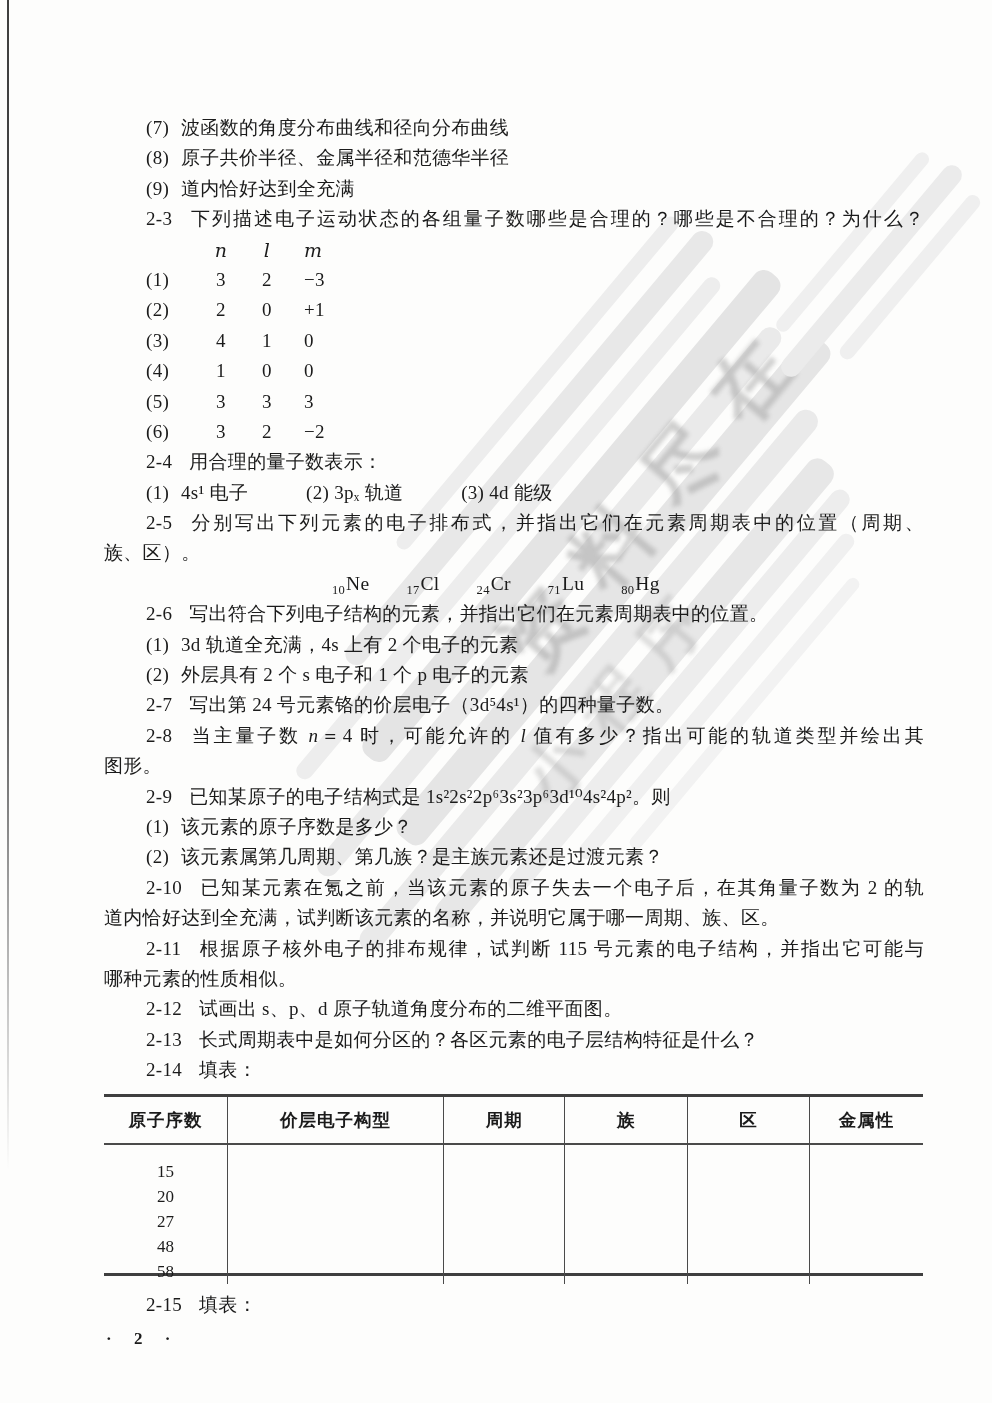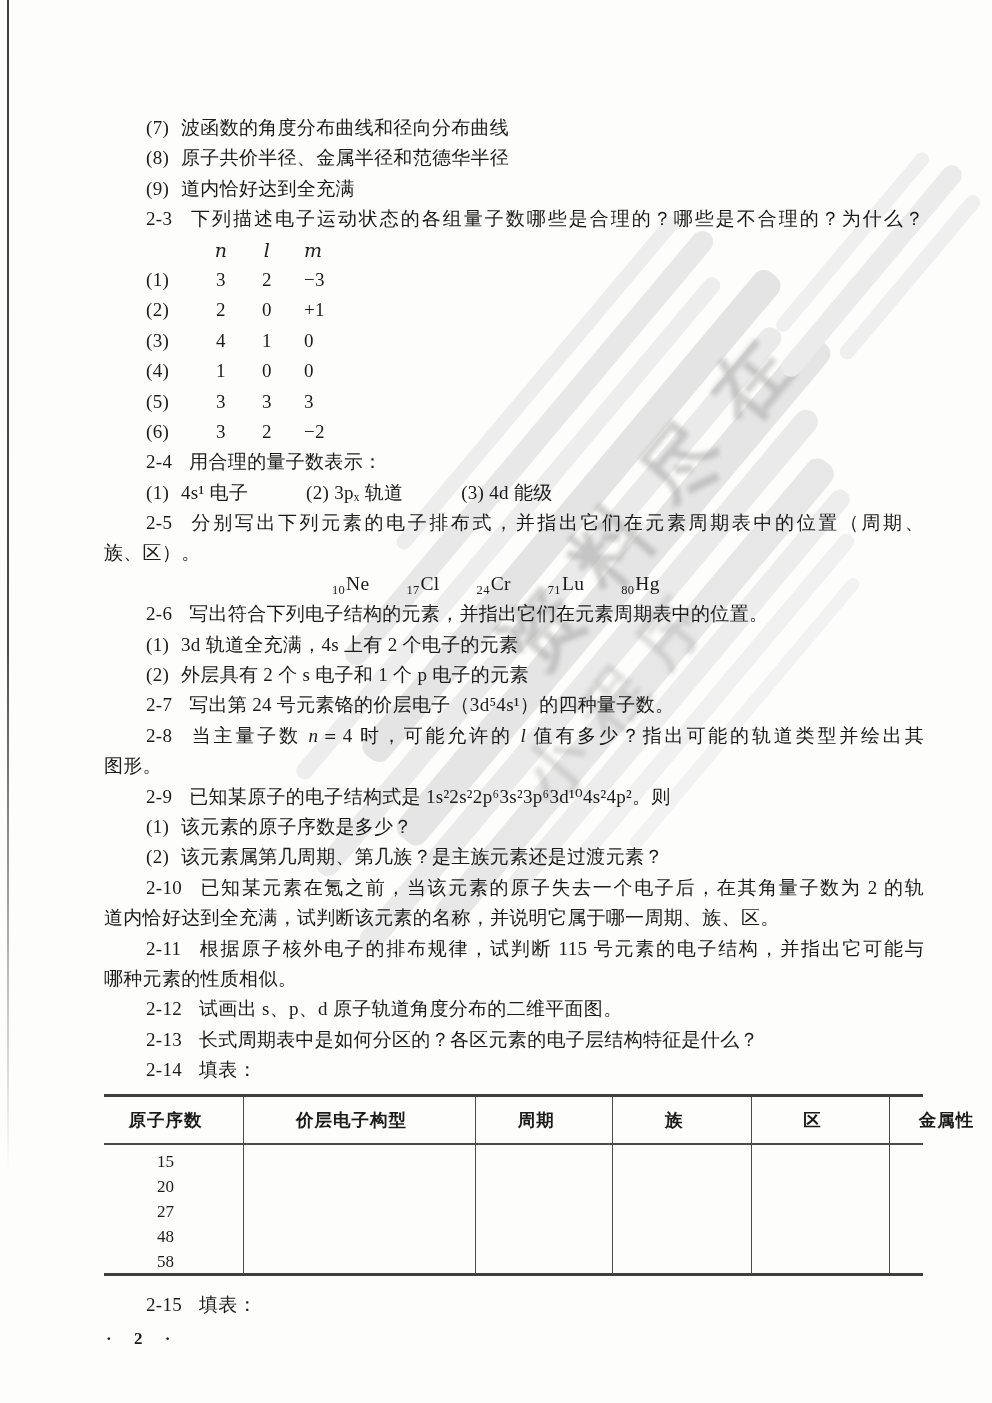--- a/index.html
+++ b/index.html
@@ -51,28 +51,28 @@
   .qn{display:inline-block;width:46px;text-align:center;}
   .qm{display:inline-block;width:90px;padding-left:14px;}
   .it{font-style:italic;font-family:"DejaVu Serif","Liberation Serif",serif;}
   
   .elements{padding-left:228px;display:flex;gap:37px;}
   .el{display:inline-block;}
   .esub{font-size:12.5px;position:relative;top:4px;margin-right:1px;margin-top:44px;}
   .esym{font-size:19.5px;}
   
   .ftable{margin-top:8px;width:819px;border-top:3px solid #3f3f3f;border-bottom:3px solid #3f3f3f;}
-  .fhead,.fbody{display:grid;grid-template-columns:15% 26.4% 14.8% 15% 14.9% 13.9%;gap:16px;}
+  .fhead,.fbody{display:grid;grid-template-columns:15% 26.4% 14.8% 15% 14.9% 13.9%;}
   .fhead{border-bottom:2px solid #4a4a4a;}
   .fhc{height:46px;line-height:46px;text-align:center;font-weight:700;font-size:17.5px;
     border-left:1.4px solid #4a4a4a;letter-spacing:1px;}
   .fhc:first-child{border-left:none;}
   .fbody{height:128px;}
   .fcol{border-left:1.4px solid #4a4a4a;}
-  .fcol:first-child{border-left:none;padding-top:4px;font-family:Liberation Serif, serif;}
+  .fcol:first-child{border-left:none;padding-top:14px;font-family:Liberation Serif, serif;}
   .fnum{height:25px;line-height:25px;text-align:center;font-size:17px;}
   
   .l2-15{margin-top:14px;}
   .pageno{margin-top:4px;margin-left:2px;height:30px;line-height:30px;
     font-size:17px;font-weight:600;letter-spacing:9px;}
 </style>
 </head>
 <body>
 
 <div class="edge-line"></div>

